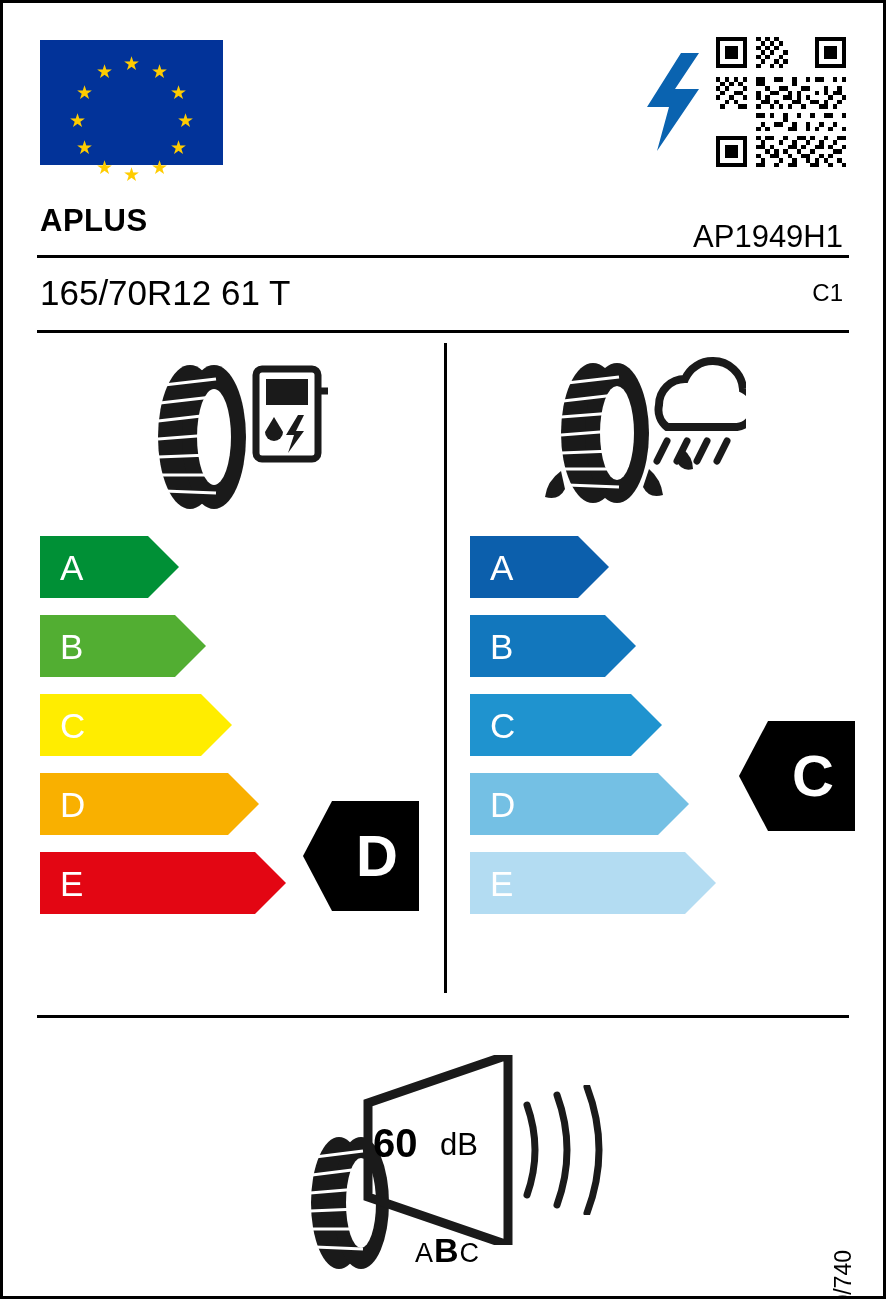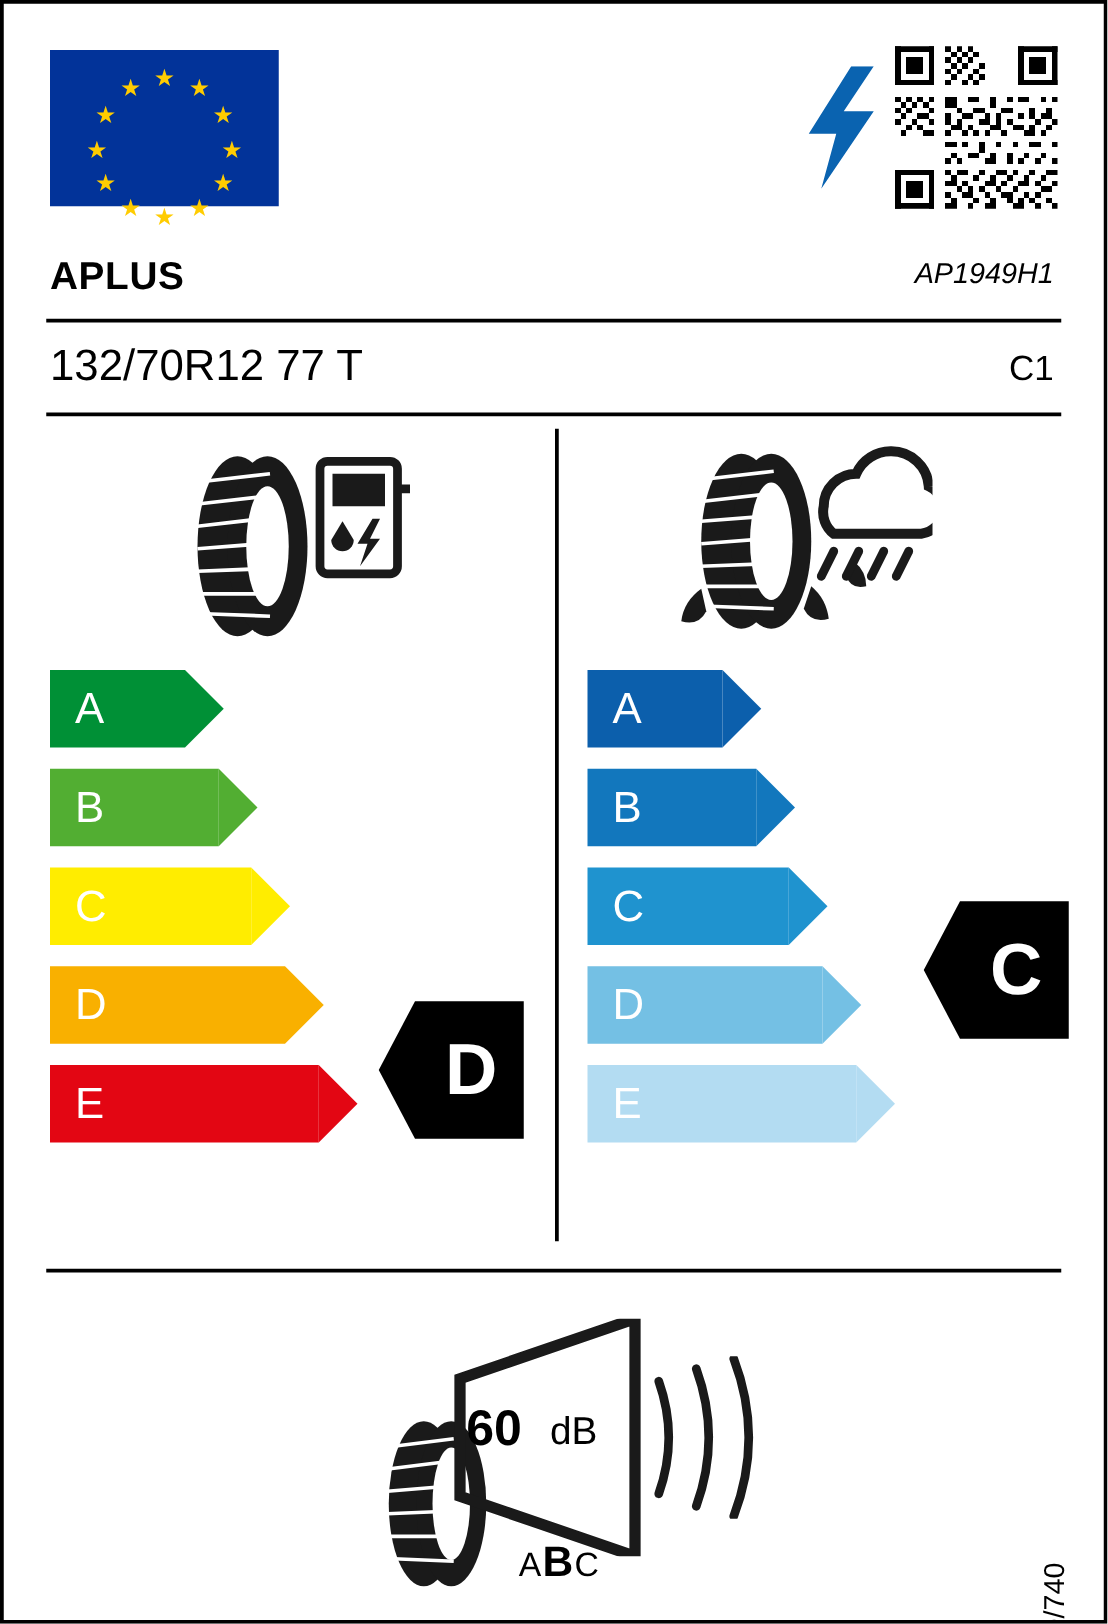--- a/index.html
+++ b/index.html
@@ -70,24 +70,23 @@
     left: 37px;
     top: 200px;
     font-size: 31px;
     font-weight: bold;
     letter-spacing: 0.5px;
     color: #000;
   }
   .model {
     position: absolute;
     right: 40px;
-    top: 202px;
-    font-size: 23px;
-    color: #000;
-    font-style: italic;
+    top: 216px;
+    font-size: 31px;
+    color: #000;
   }
   .hr {
     position: absolute;
     left: 34px;
     right: 34px;
     height: 3px;
     background: #000;
   }
   .hr-1 { top: 252px; }
   .hr-2 { top: 327px; }
@@ -97,21 +96,21 @@
     position: absolute;
     left: 37px;
     top: 270px;
     font-size: 35px;
     color: #000;
   }
   .class {
     position: absolute;
     right: 40px;
     top: 276px;
-    font-size: 28px;
+    font-size: 24px;
     color: #000;
   }
 
   
   .vdiv {
     position: absolute;
     left: 441px;
     top: 340px;
     width: 3px;
     height: 650px;
@@ -463,21 +462,21 @@
         <rect x="21" y="28" width="2" height="1"></rect>
         <rect x="25" y="28" width="1" height="1"></rect>
         <rect x="28" y="28" width="1" height="1"></rect>
     </g>
   </svg>
 
   <div class="brand">APLUS</div>
   <div class="model">AP1949H1</div>
   <div class="hr hr-1"></div>
 
-  <div class="size">132/70R12 77 T</div>
+  <div class="size">165/70R12 61 T</div>
   <div class="class">C1</div>
   <div class="hr hr-2"></div>
 
   <div class="vdiv"></div>
 
   <svg class="pict-fuel" viewBox="0 0 200 165">
     <g>
       <ellipse cx="62" cy="82" rx="32" ry="72" fill="#1a1a1a"></ellipse>
       <ellipse cx="86" cy="82" rx="32" ry="72" fill="#1a1a1a"></ellipse>
       <ellipse cx="86" cy="82" rx="17" ry="48" fill="#ffffff"></ellipse>

